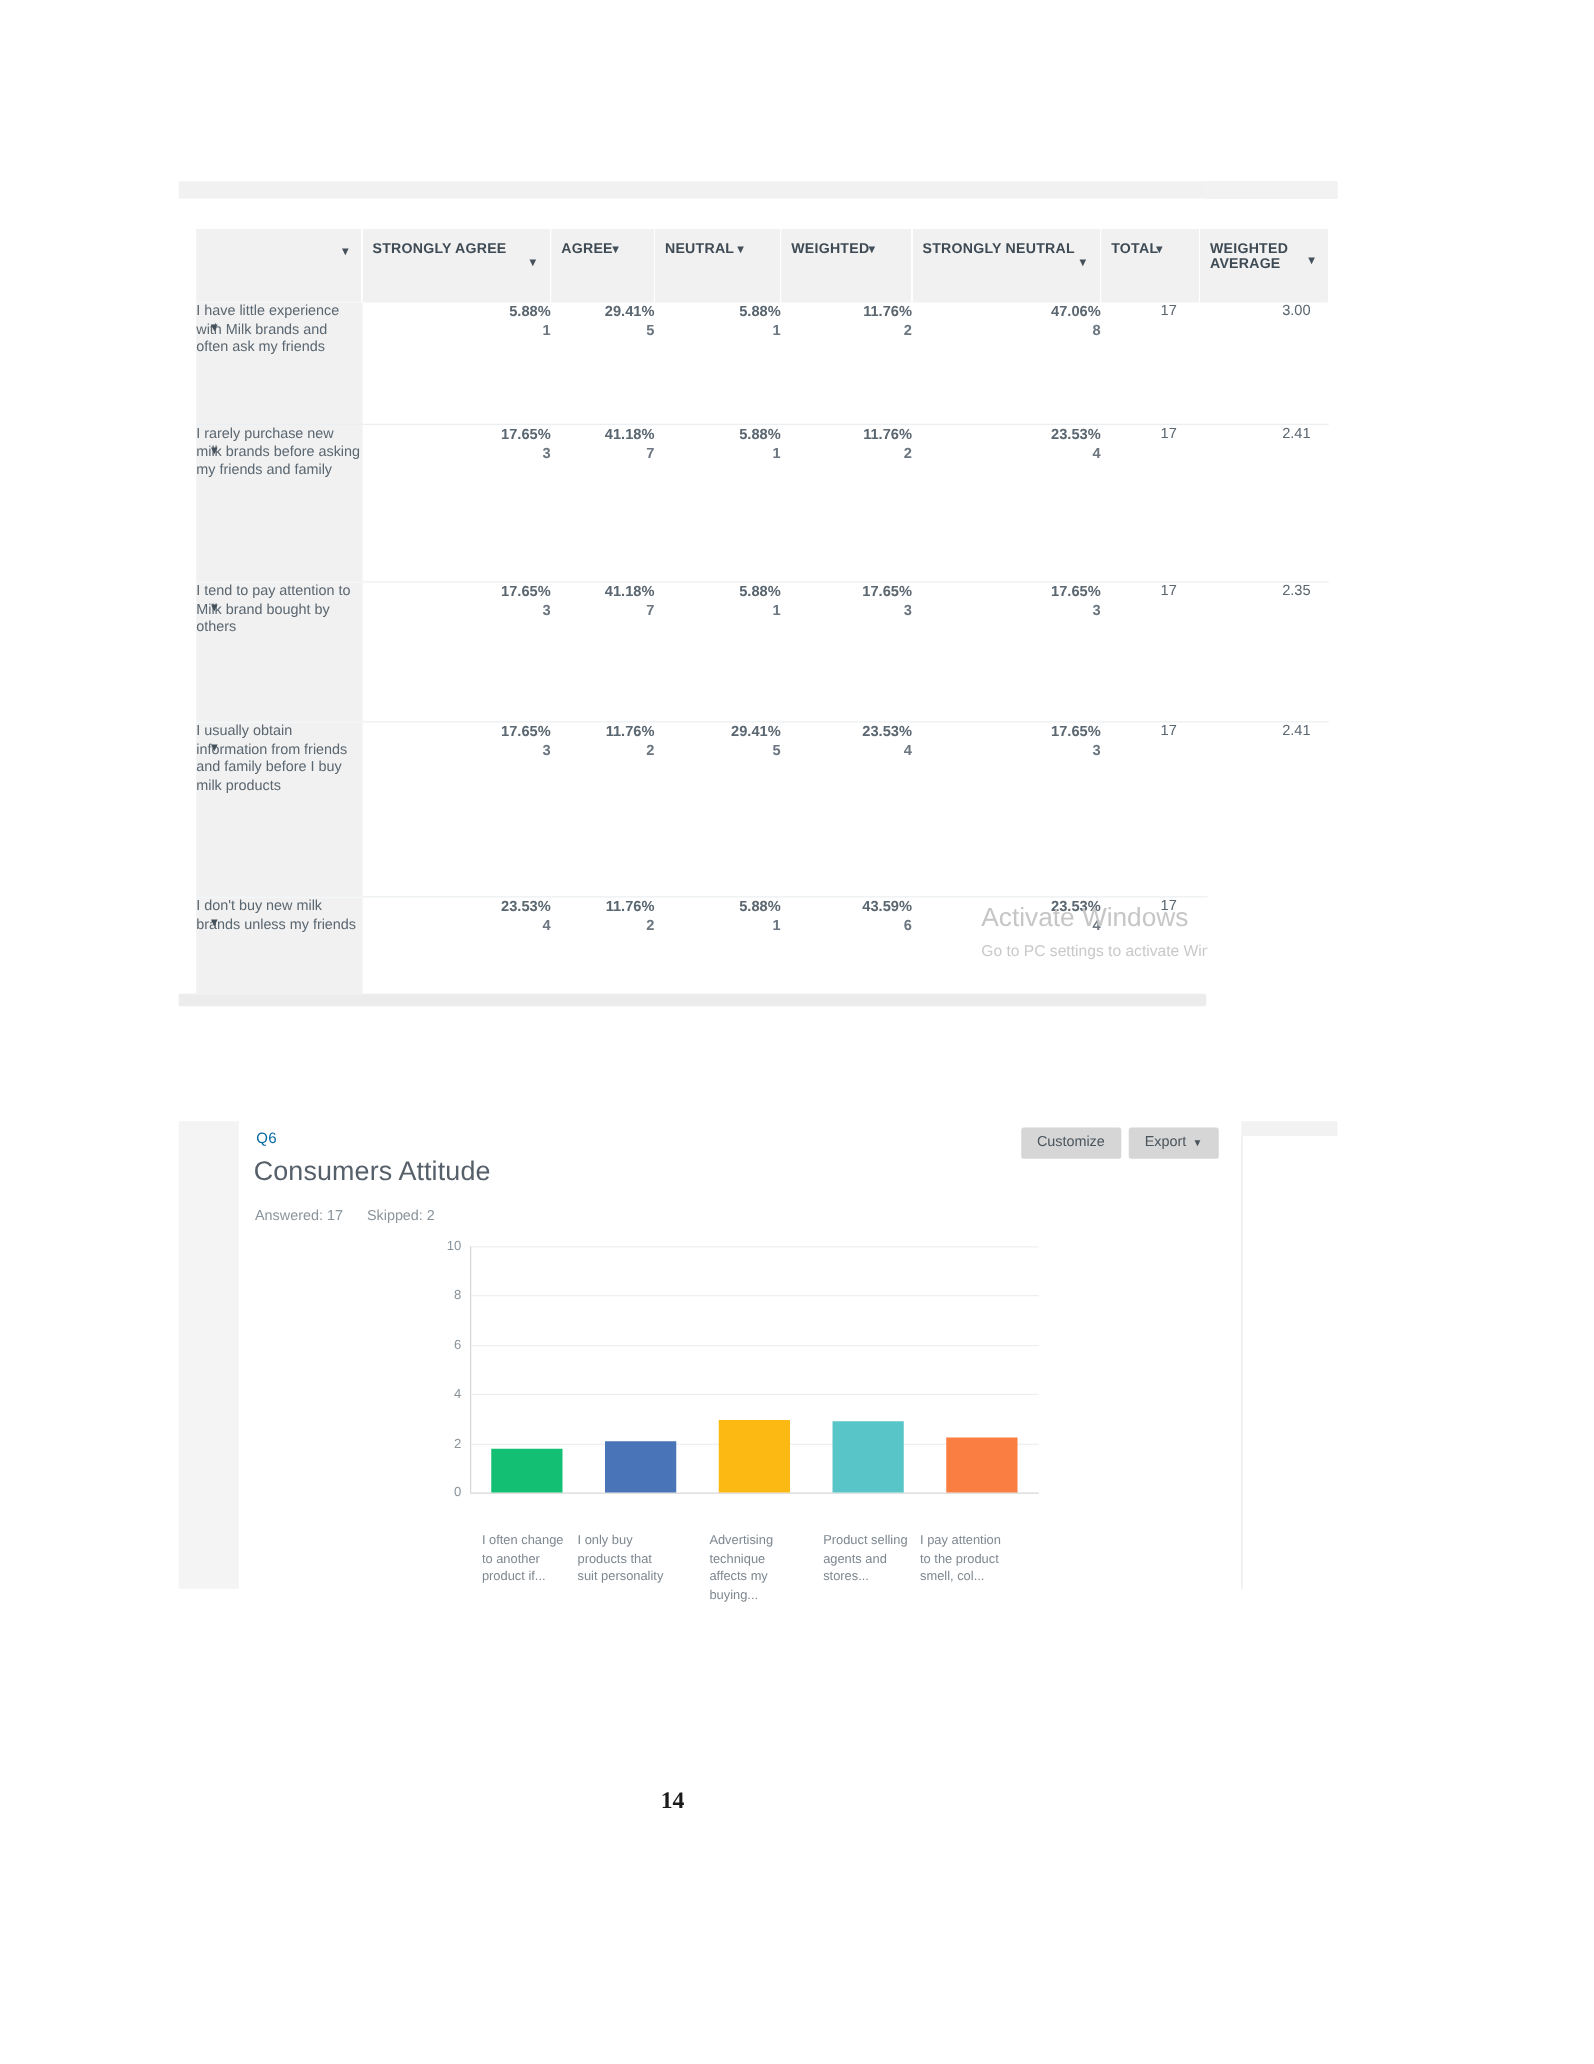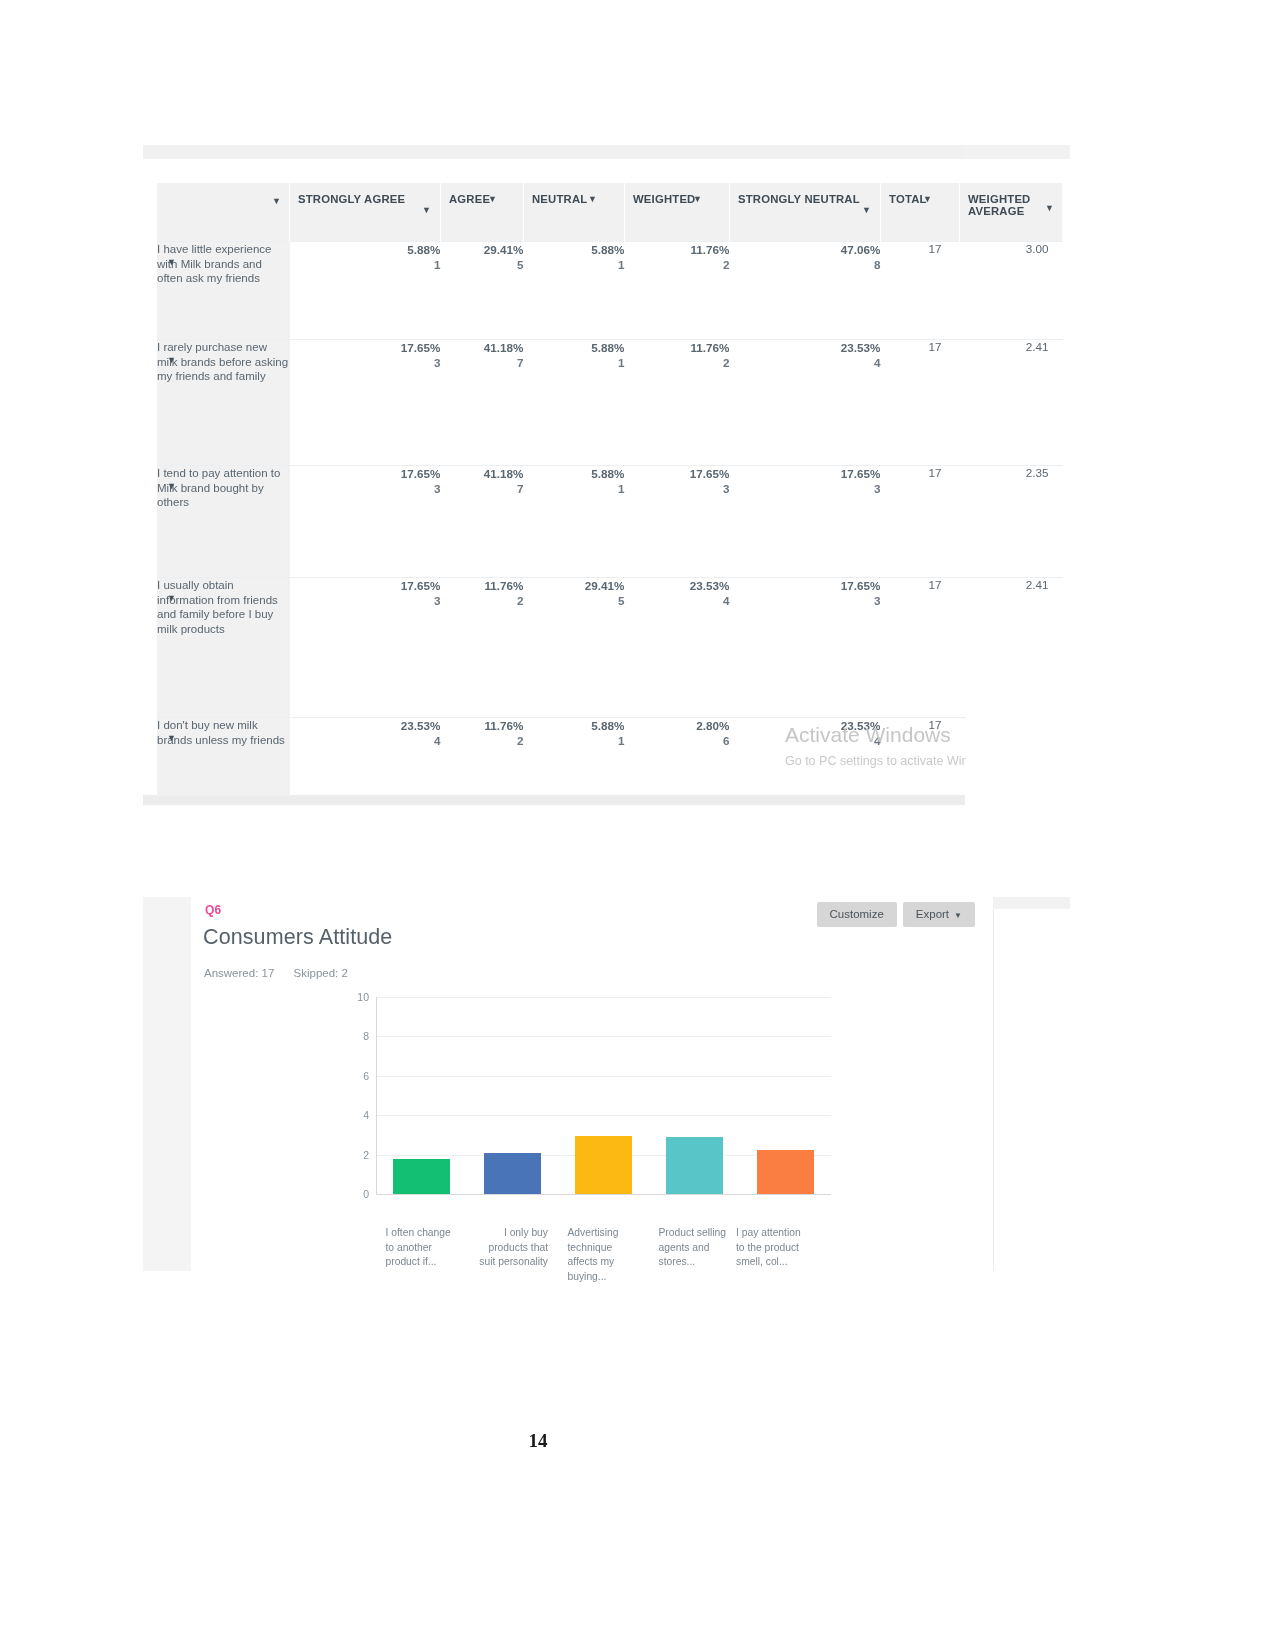--- a/index.html
+++ b/index.html
@@ -207,22 +207,22 @@
     left: 850px; top: 12px;
     width: 77px; height: 362px;
     background: #ffffff;
     border-left: 1px solid #eaeaea;
   }
 
   #q-number {
     position: absolute;
     left: 62px; top: 6px;
     font-size: 12px;
-    font-weight: 700;
-    color: #ec4899;
+    font-weight: 400;
+    color: #0369a1;
     letter-spacing: 0.2px;
   }
   #q-title {
     position: absolute;
     left: 60px; top: 28px;
     font-size: 21.5px;
     font-weight: 400;
     color: #56606a;
     letter-spacing: 0.1px;
   }
@@ -488,21 +488,21 @@
         </td>
         <td class="numcell">
           <span class="pct">11.76%</span>
           <span class="cnt">2</span>
         </td>
         <td class="numcell">
           <span class="pct">5.88%</span>
           <span class="cnt">1</span>
         </td>
         <td class="numcell">
-          <span class="pct">2.80%</span>
+          <span class="pct">43.59%</span>
           <span class="cnt">6</span>
         </td>
         <td class="numcell">
           <span class="pct">23.53%</span>
           <span class="cnt">4</span>
         </td>
         <td class="single tot">17</td>
         <td class="single wav">2.59</td>
       </tr>
 
@@ -550,21 +550,21 @@
         <div class="gridline" style="top: 78.8px;"></div>
         <div class="ytick" style="top: 78.8px;">6</div>
         <div class="gridline" style="top: 39.4px;"></div>
         <div class="ytick" style="top: 39.4px;">8</div>
         <div class="gridline" style="top: 0px;"></div>
         <div class="ytick" style="top: 0px;">10</div>
         <div class="yaxis-vert"></div>
         <div class="bar" title="I often change to another product if...: 1.76" style="height: 34.672px; left: 17px; background: rgb(19, 191, 114);"></div>
         <div class="xlabel" style="left: 9.5px;">I often change to another product if...</div>
         <div class="bar" title="I only buy products that suit personality: 2.06" style="height: 40.582px; left: 108px; background: rgb(74, 116, 184);"></div>
-        <div class="xlabel" style="left: 100px; text-align: right;">I only buy products that suit personality</div>
+        <div class="xlabel" style="left: 86px;">I only buy products that suit personality</div>
         <div class="bar" title="Advertising technique affects my buying...: 2.94" style="height: 57.918px; left: 199px; background: rgb(252, 184, 19);"></div>
         <div class="xlabel" style="left: 191.5px;">Advertising technique affects my buying...</div>
         <div class="bar" title="Product selling agents and stores...: 2.88" style="height: 56.736px; left: 290px; background: rgb(88, 197, 201);"></div>
         <div class="xlabel" style="left: 282.5px;">Product selling agents and stores...</div>
         <div class="bar" title="I pay attention to the product smell, col...: 2.24" style="height: 44.128px; left: 381px; background: rgb(250, 125, 65);"></div>
         <div class="xlabel" style="left: 360px;">I pay attention to the product smell, col...</div>
       </div>
   </div>
 </div>
 

